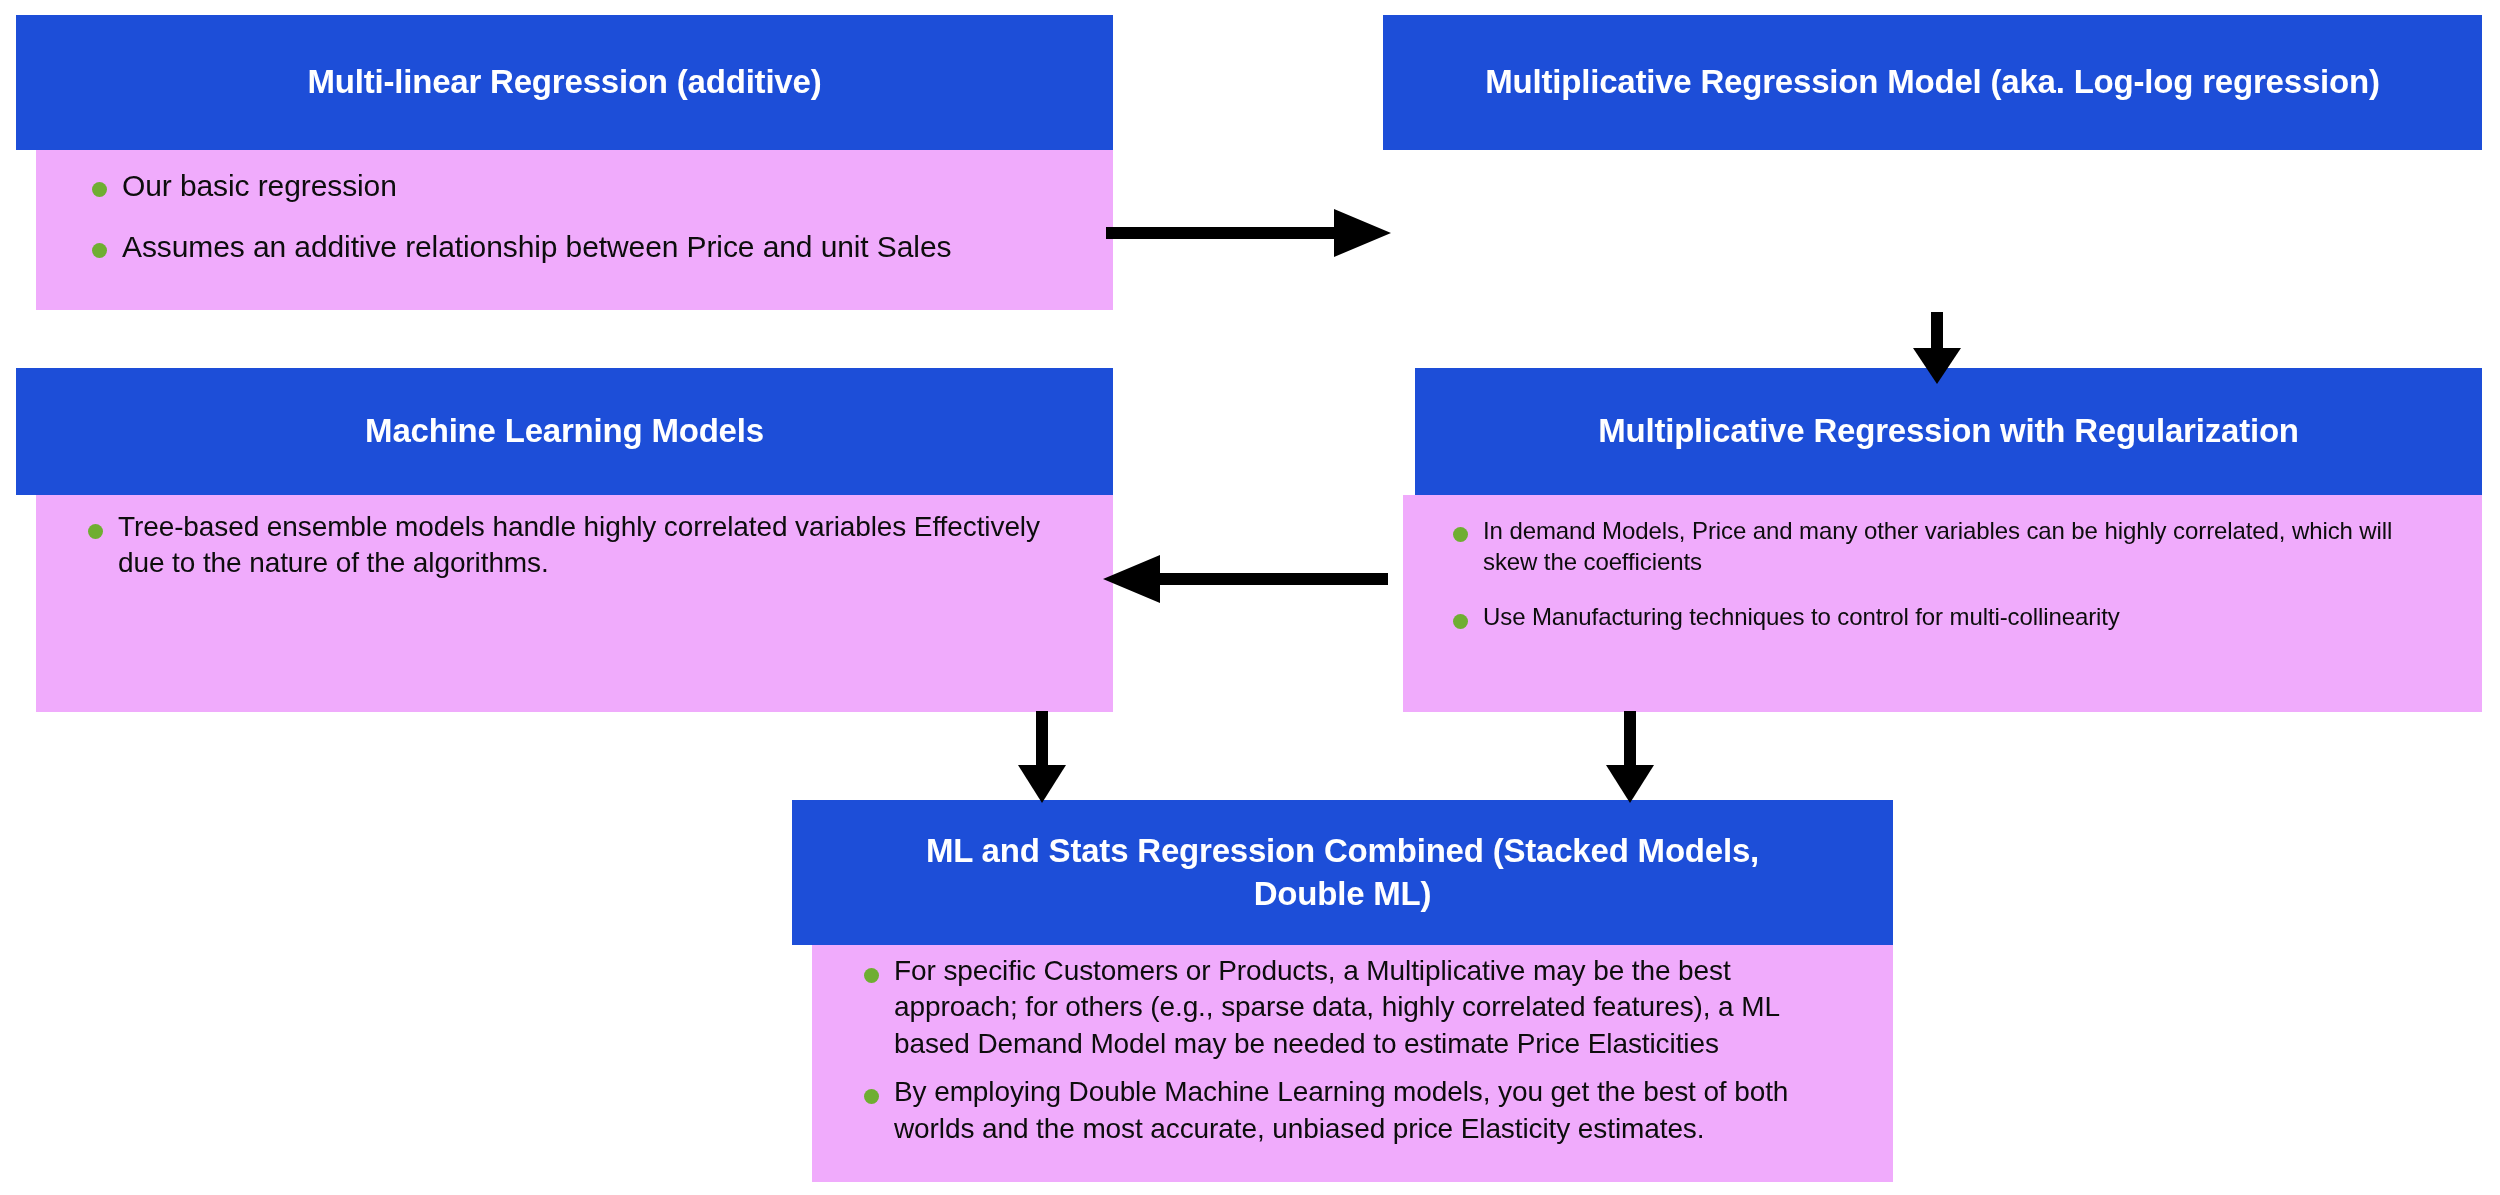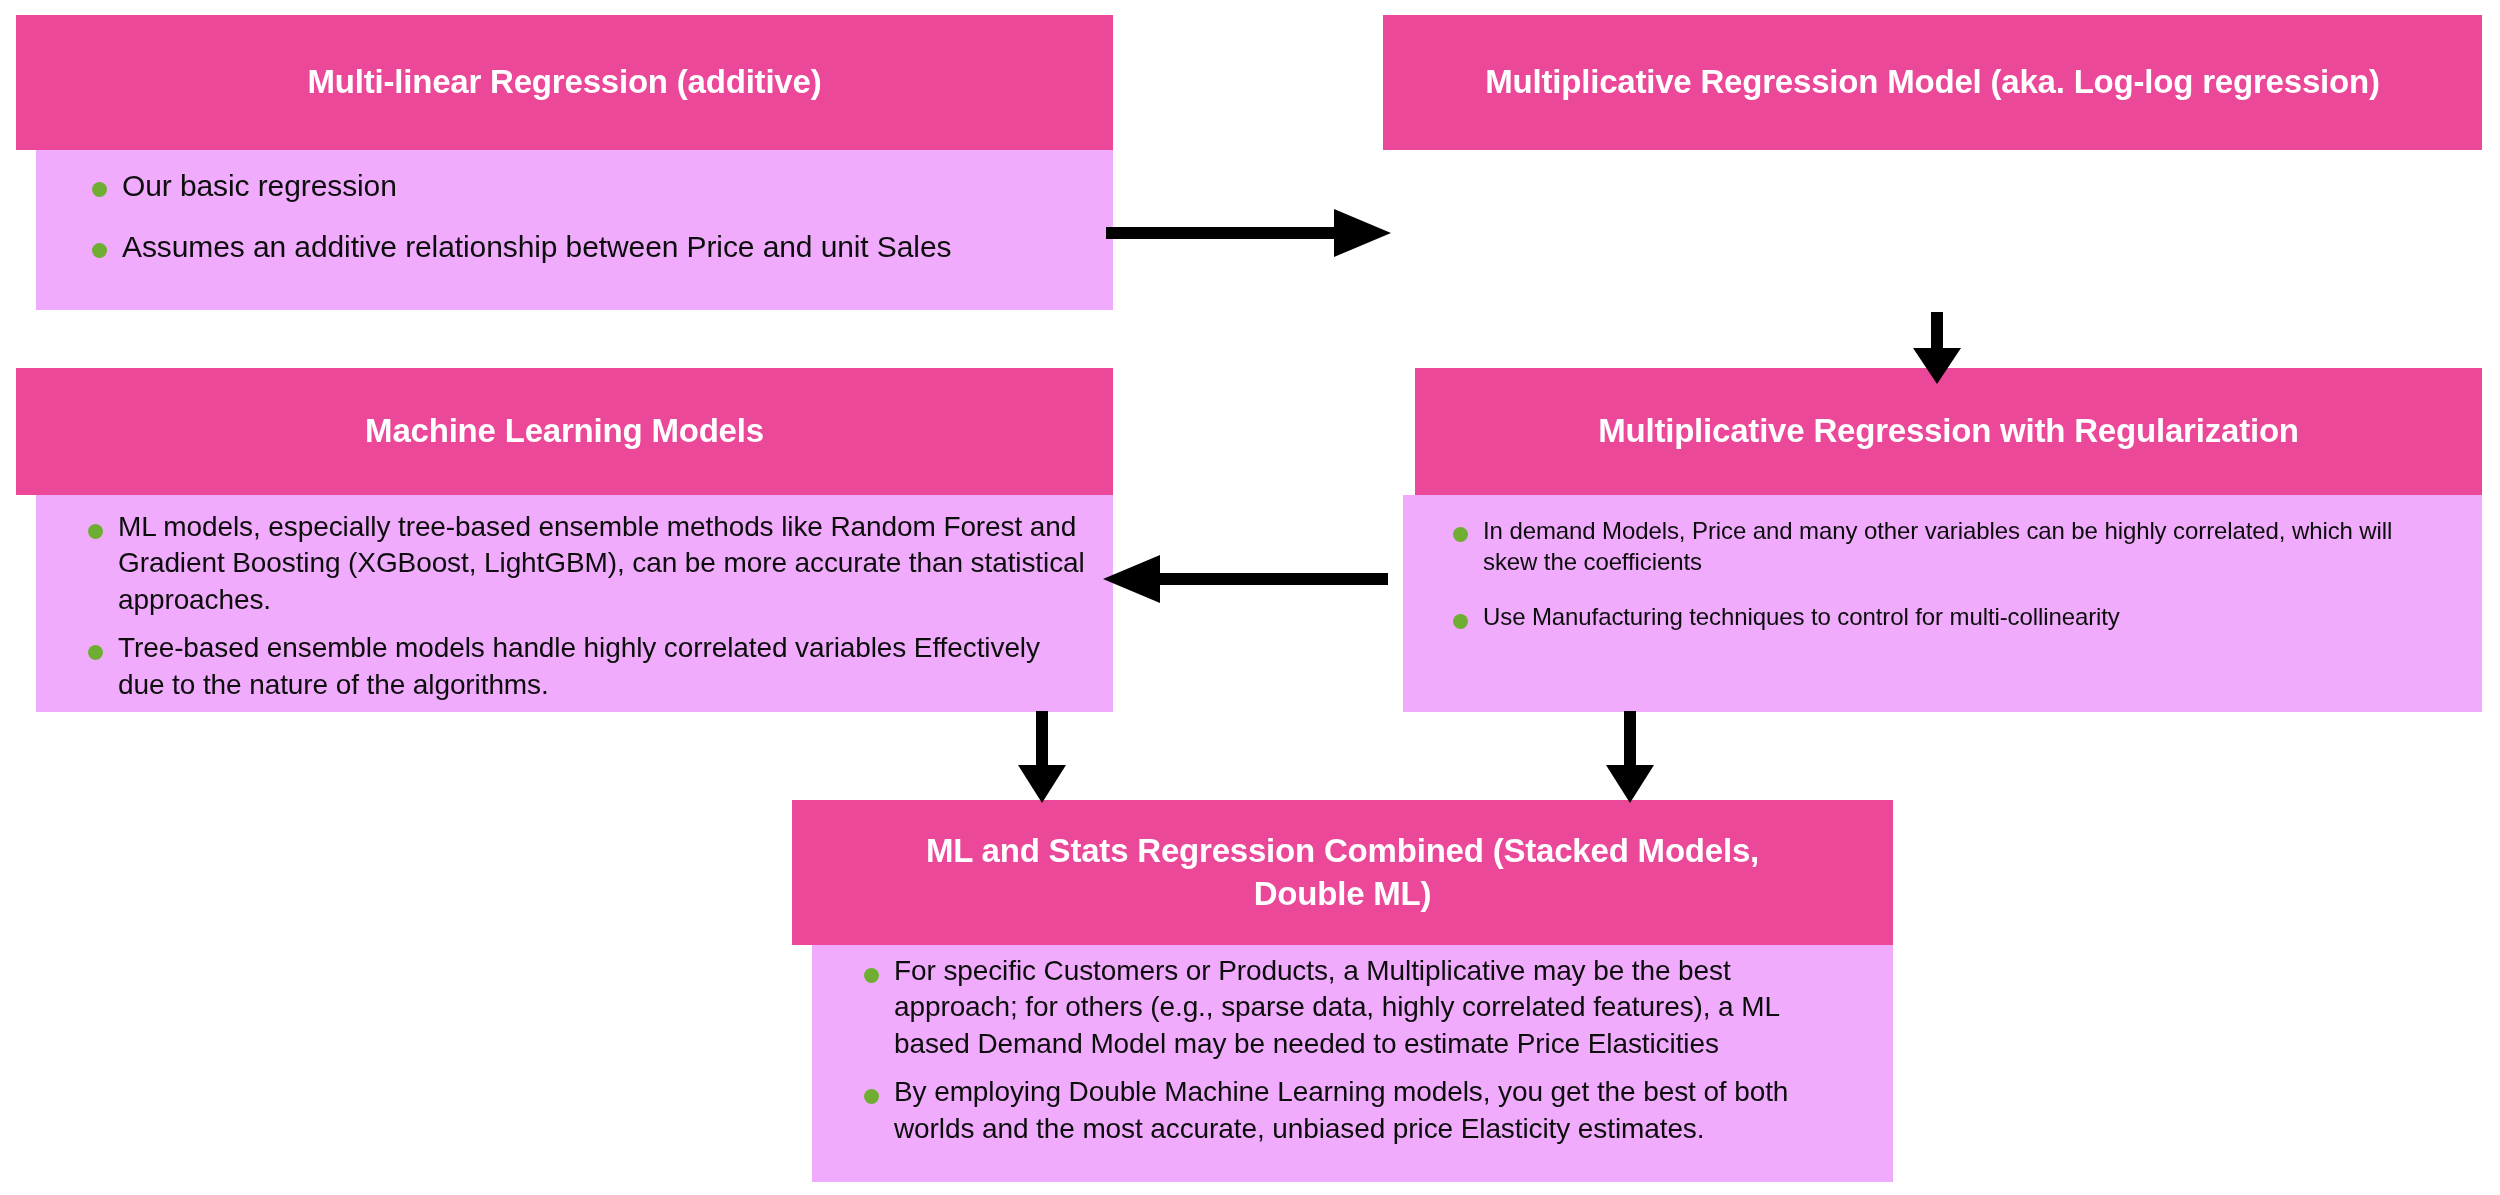--- a/index.html
+++ b/index.html
@@ -6,21 +6,21 @@
   body{
     width:2500px;height:1195px;
     background:#ffffff;
     font-family:"Liberation Sans", sans-serif;
     overflow:hidden;
   }
   #canvas{position:relative;width:2500px;height:1195px;}
 
   .card{position:absolute;}
   .card-header{
-    background:#ec4899;
+    background:#1d4ed8;
     color:#ffffff;
     font-weight:bold;
     display:flex;
     align-items:center;
     justify-content:center;
     text-align:center;
     box-sizing:border-box;
     padding:17px 30px;
     line-height:1.28;
     letter-spacing:-0.2px;
@@ -106,24 +106,20 @@
   <div class="card" id="card-mult">
     <div class="card-header">Multiplicative Regression Model (aka. Log-log regression)</div>
   </div>
 
   <div class="card" id="card-ml">
     <div class="card-header">Machine Learning Models</div>
     <div class="card-body">
       <ul class="bullets">
         <li>
           <span class="dot"></span>
-          <span>ML models, especially tree-based ensemble methods like Random Forest and Gradient Boosting (XGBoost, LightGBM), can be more accurate than statistical approaches.</span>
-        </li>
-        <li>
-          <span class="dot"></span>
           <span>Tree-based ensemble models handle highly correlated variables Effectively due to the nature of the algorithms.</span>
         </li>
       </ul>
     </div>
   </div>
 
   <div class="card" id="card-reg">
     <div class="card-header">Multiplicative Regression with Regularization</div>
     <div class="card-body">
       <ul class="bullets">

